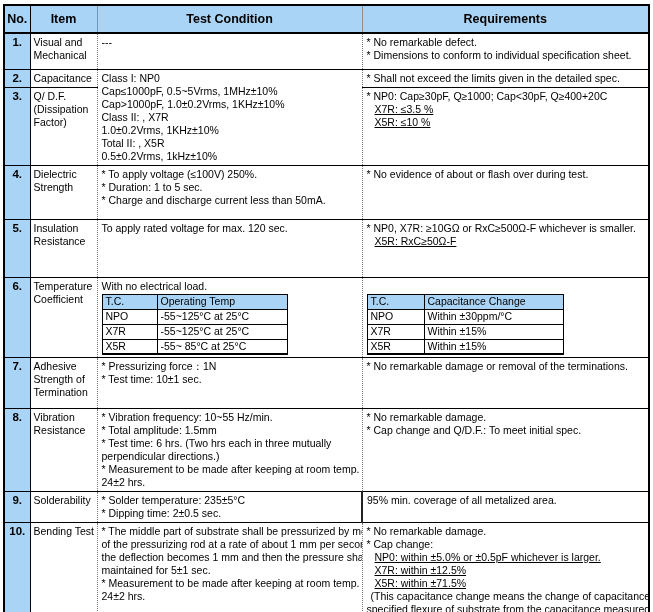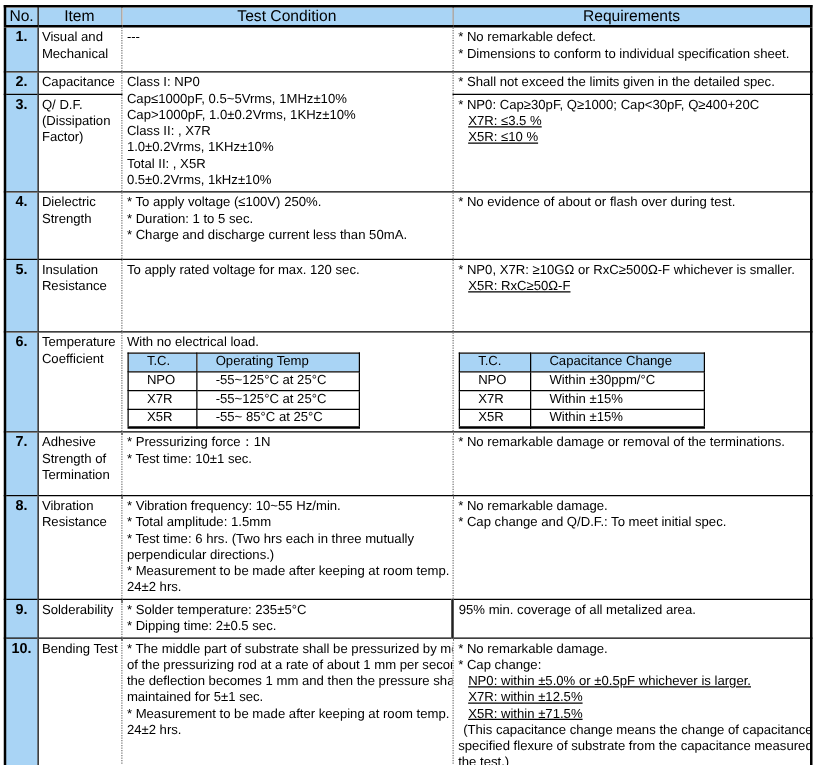--- a/index.html
+++ b/index.html
@@ -21,24 +21,24 @@
   .spec-table th, .spec-table td {
     vertical-align: top;
     font-size: 10.5px;
     line-height: 13px;
     overflow: hidden;
   }
   
   .spec-table thead th {
     background: #a9d4f5;
     font-size: 12.5px;
-    font-weight: normal;
+    font-weight: bold;
     text-align: center;
     vertical-align: middle;
-    height: 16px;
+    height: 28px;
     border-bottom: 2px solid #000;
   }
   th.sep-solid { border-left: 1px solid #909090; }
   th.sep-black { border-left: 1px solid #000; }
   
   .spec-table tbody td { border-top: 1px solid #000; }
   td.no-cell {
     background: #a9d4f5;
     font-weight: bold;
     font-size: 11.5px;
@@ -64,21 +64,21 @@
     table-layout: fixed;
     margin-top: 1px;
     background: #fff;
   }
   .inner-table th, .inner-table td {
     border: 1px solid #000;
     font-size: 10.5px;
     font-weight: normal;
     text-align: left;
     height: 15px;
-    padding: 0 15px;
+    padding: 0 3px;
     vertical-align: middle;
     white-space: nowrap;
     overflow: hidden;
   }
   .inner-table th { background: #a9d4f5; }
   .inner-table { border-bottom: 2px solid #000; }
   .req-inner { margin-top: 14px; }
 </style>
 </head>
 <body>

